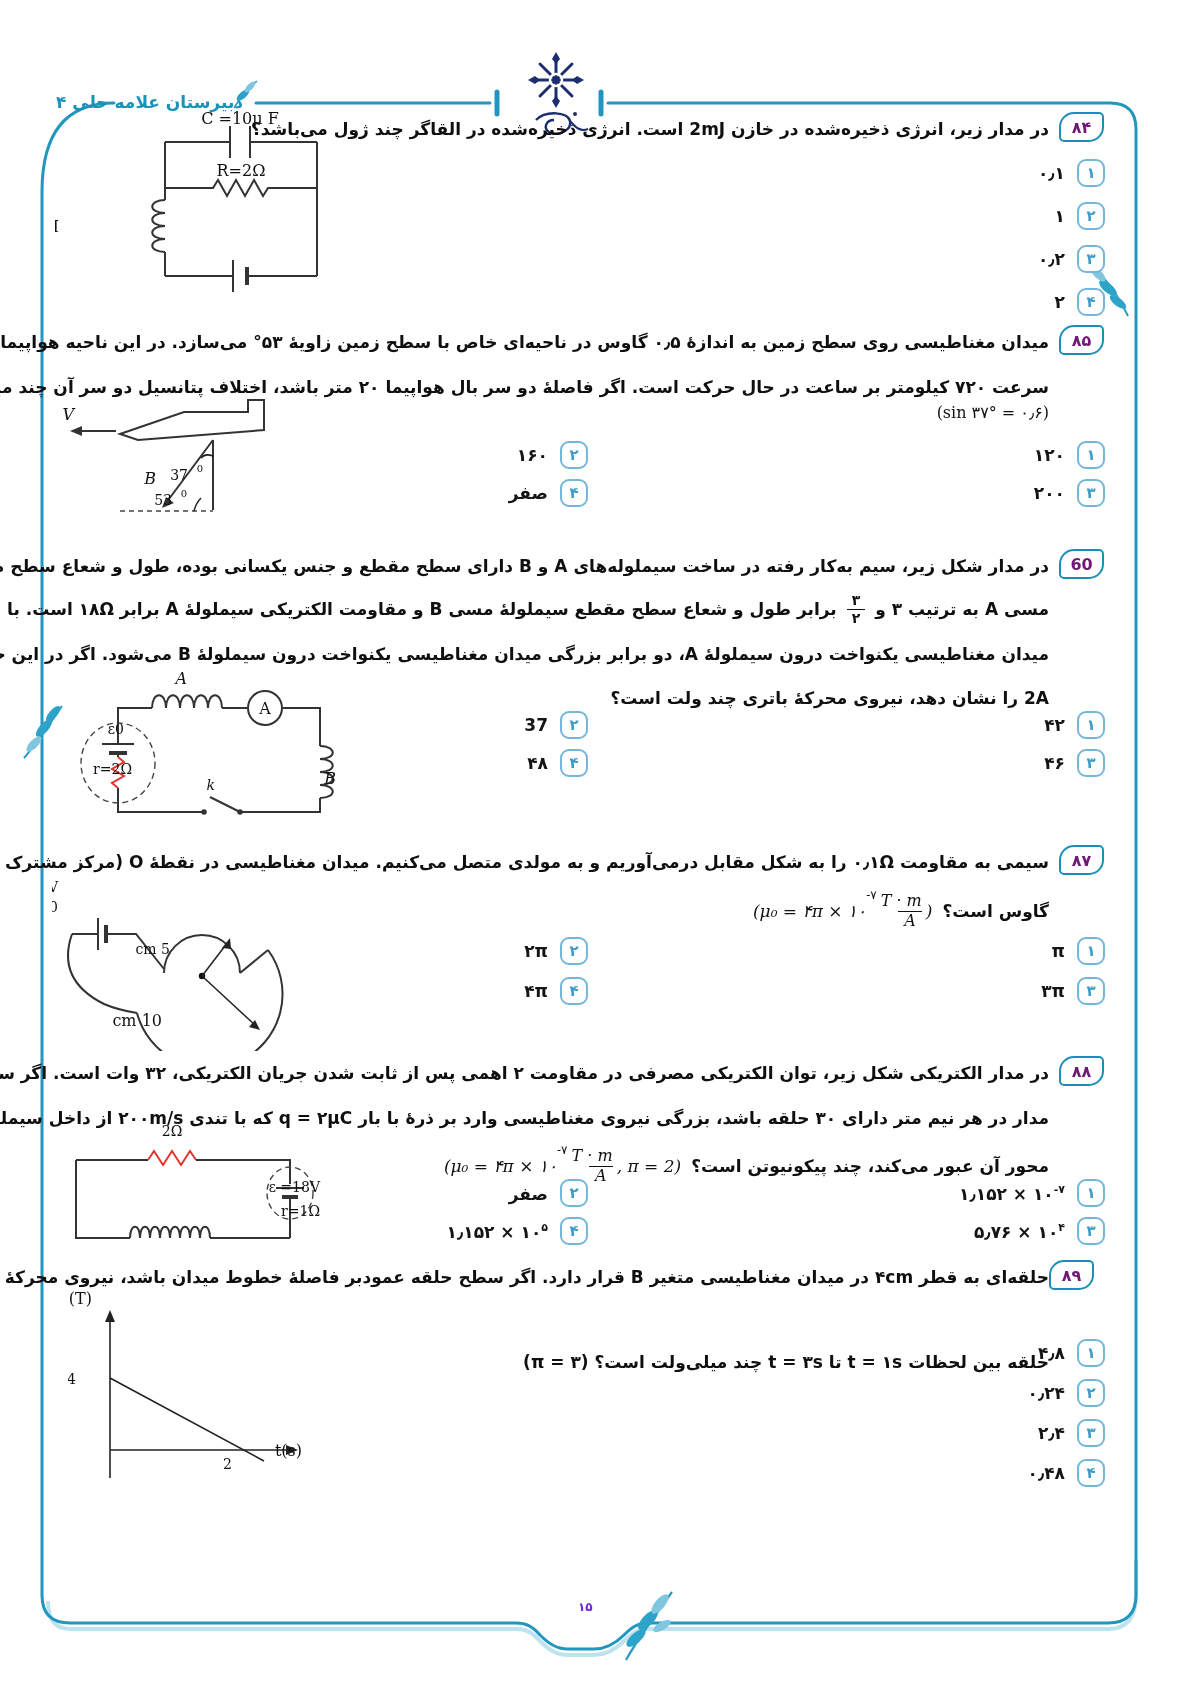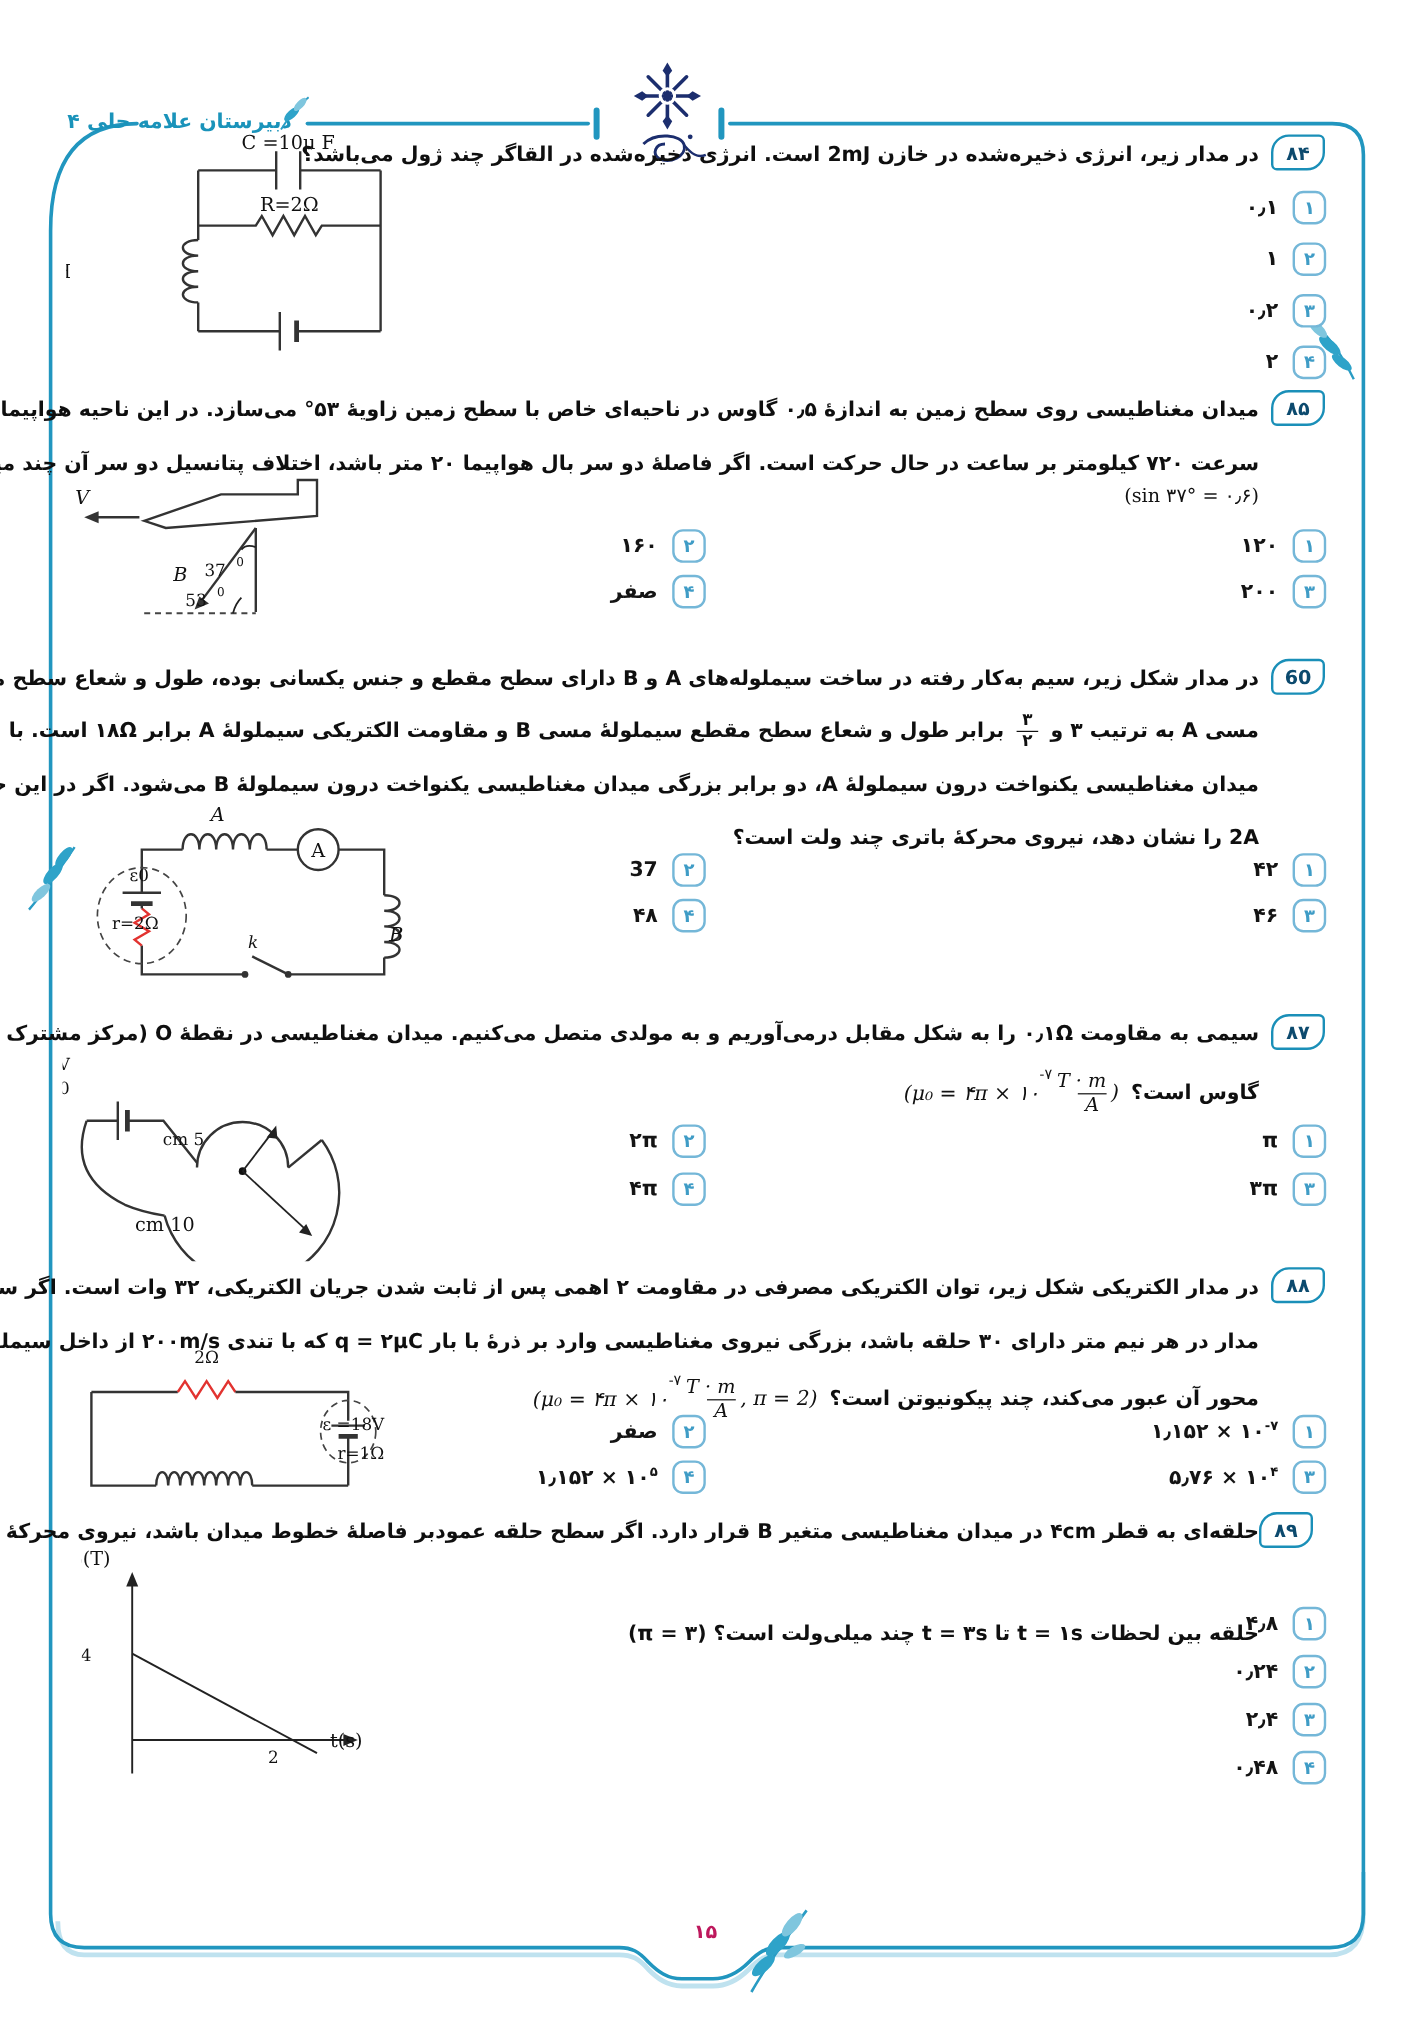--- a/index.html
+++ b/index.html
@@ -1,36 +1,36 @@
 <!DOCTYPE html>
 <html lang="fa"><head>
 <meta charset="utf-8">
 <style>
   *{margin:0;padding:0;box-sizing:border-box}
   html,body{background:#fff}
   body{font-family:"DejaVu Sans",sans-serif;}
   .page{position:relative;width:1189px;height:1683px;background:#fff;overflow:hidden;direction:rtl}
   .abs{position:absolute}
   .qtext{position:absolute;direction:rtl;text-align:left;font-weight:bold;font-size:17px;color:#0f0f0f;white-space:nowrap;line-height:28px}
-  .badge{position:absolute;width:45px;height:30px;border:2.5px solid #1a8fb8;border-radius:15px 5px 15px 5px;display:flex;align-items:center;justify-content:center;font-weight:bold;font-size:16px;color:#0c4a6e;background:#fff}
+  .badge{position:absolute;width:45px;height:30px;border:2.5px solid #1a8fb8;border-radius:15px 5px 15px 5px;display:flex;align-items:center;justify-content:center;font-weight:bold;font-size:16px;color:#701a75;background:#fff}
   .opt{position:absolute;display:flex;direction:ltr;flex-direction:row-reverse;align-items:center;gap:12px;height:30px}
   .optnum{width:28px;height:28px;border:2px solid #74b7d8;border-radius:9px;color:#3f9cc6;font-weight:bold;font-size:15px;display:flex;align-items:center;justify-content:center;background:#fff}
   .optval{font-weight:bold;font-size:17px;color:#141414;direction:ltr;white-space:nowrap}
   .optval sup{font-size:11px}
   .frow{position:absolute;display:flex;direction:rtl;align-items:center;gap:10px;white-space:nowrap}
   .qinline{font-weight:bold;font-size:17px;color:#0f0f0f}
   .formula{direction:ltr;display:inline-flex;align-items:center;font-family:"DejaVu Serif",serif;font-size:17px;font-style:italic;color:#111;white-space:nowrap}
   .fsup{font-size:12px;align-self:flex-start;margin-top:-4px;font-style:normal}
   .frac{display:inline-flex;flex-direction:column;align-items:flex-end;margin:0 4px;line-height:1.15;font-size:16px}
   .frac .den{border-top:1.4px solid #111;padding:0 6px}
   .pfrac{display:inline-flex;flex-direction:column;align-items:center;font-weight:bold;font-size:14px;line-height:1.2;color:#0f0f0f}
   .pfrac .pden{border-top:1.6px solid #111;padding:0 5px}
   .hint{position:absolute;direction:ltr;font-family:"DejaVu Serif",serif;font-size:16px;color:#111;white-space:nowrap}
   .school{position:absolute;color:#1a93ba;font-weight:bold;font-size:17px;white-space:nowrap}
-  .pagenum{position:absolute;font-weight:bold;font-size:16px;color:#be185d}
+  .pagenum{position:absolute;font-weight:bold;font-size:12px;color:#6d28d9}
   
   .w{stroke:#333;stroke-width:2;fill:none}
   .w15{stroke:#222;stroke-width:1.6;fill:none}
   .wB{stroke:#333;stroke-width:4;fill:none}
   .wr{stroke:#e23330;stroke-width:2;fill:none}
   .wt{stroke:#222;stroke-width:1.5;fill:none}
   .wd{stroke:#444;stroke-width:1.6;fill:none;stroke-dasharray:5 4}
   .dash{stroke:#444;stroke-width:1.4;fill:none;stroke-dasharray:6 4}
   .slab{font-family:"DejaVu Serif",serif;font-size:16px;fill:#111}
   .si{font-style:italic}

